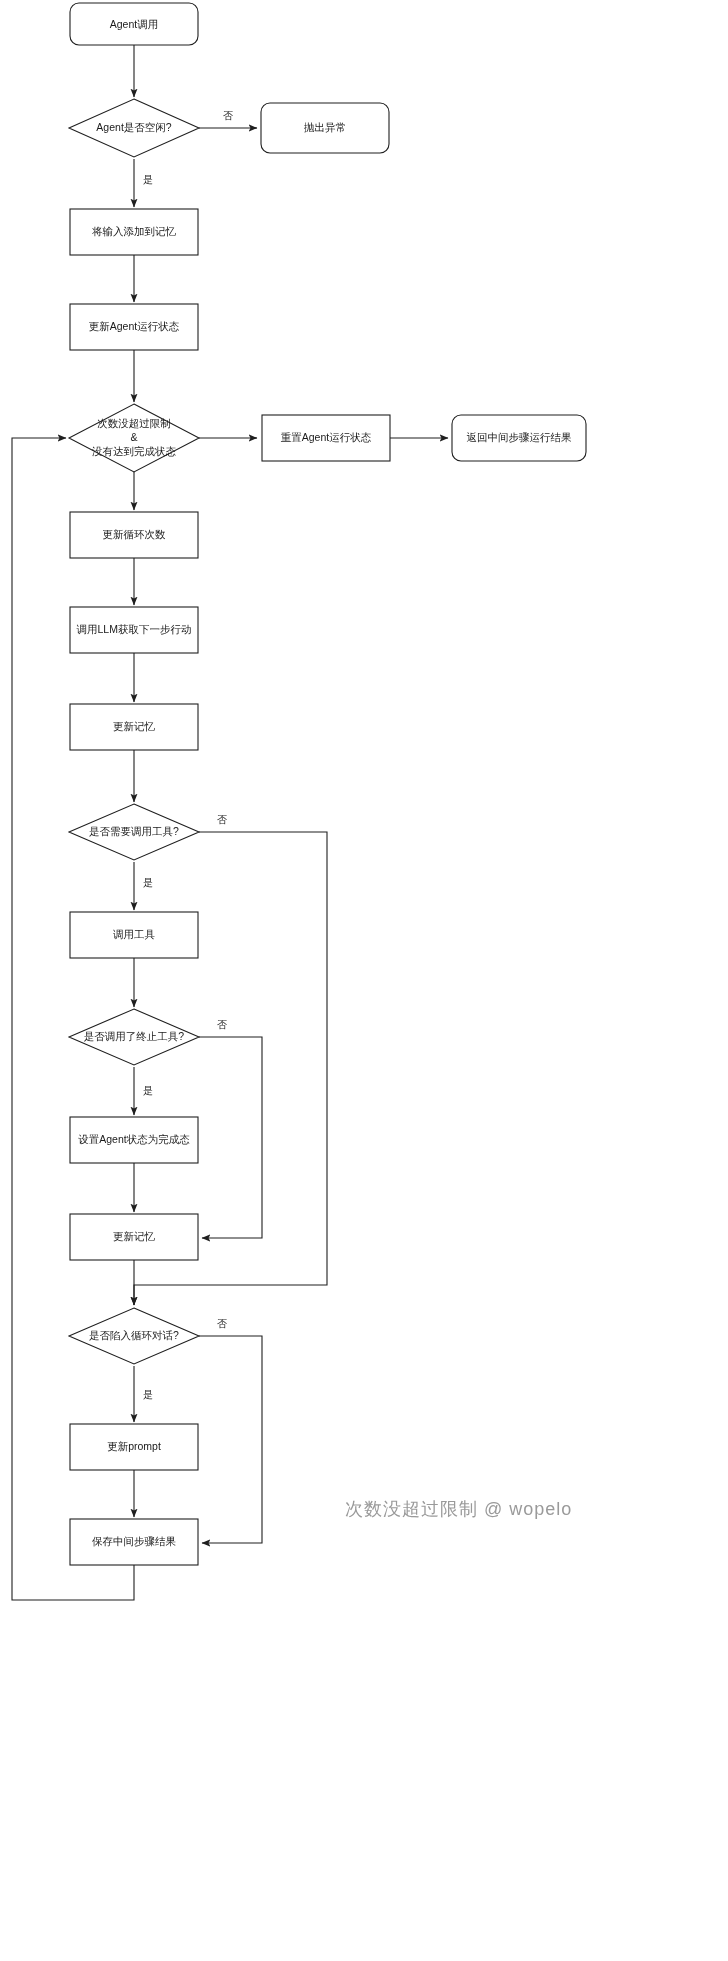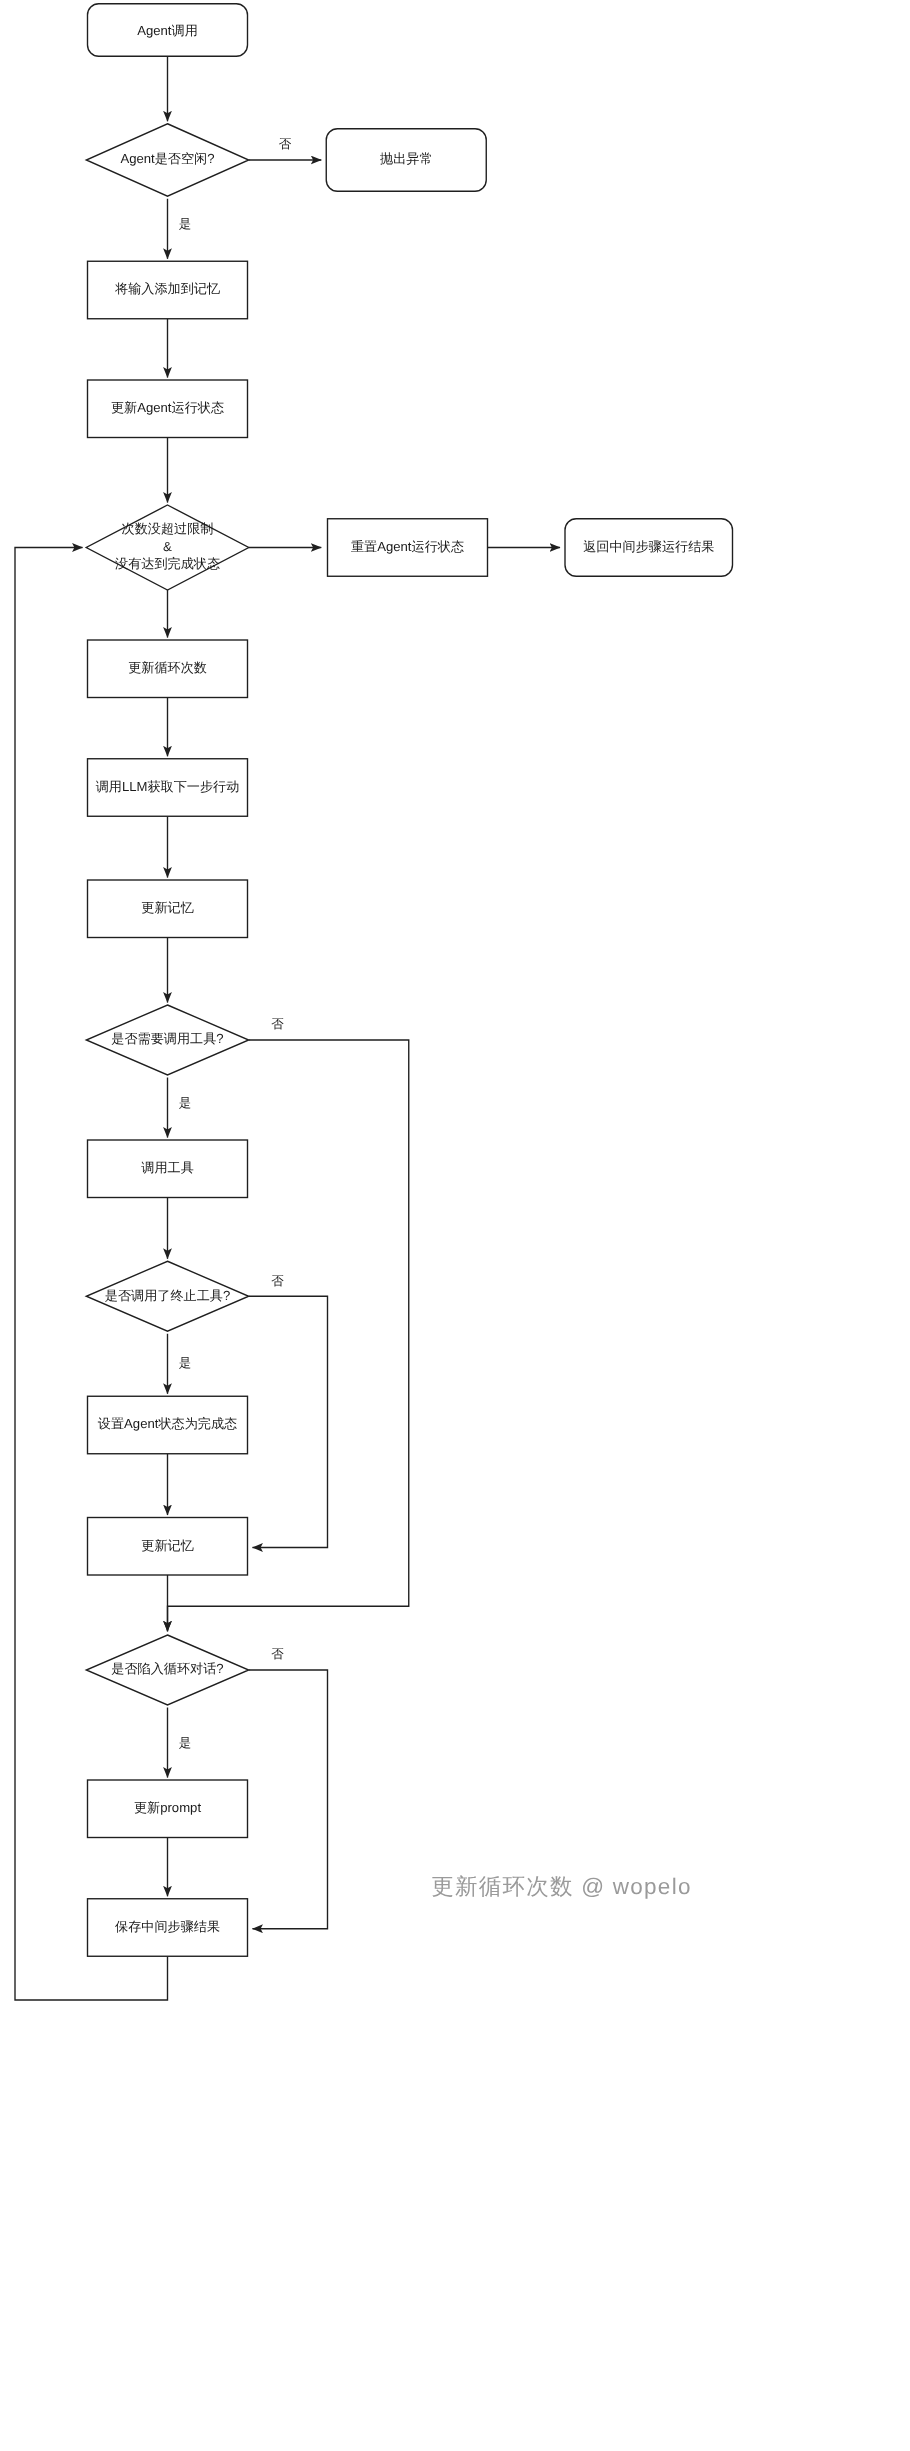--- a/index.html
+++ b/index.html
@@ -154,15 +154,15 @@
     <text class="edgeLabel" x="222" y="1324">否</text>
     <text class="edgeLabel" x="148" y="1395">是</text>
 
     <rect class="shape" x="70" y="1424" width="128" height="46"></rect>
     <text class="nodeText" x="134" y="1447">更新prompt</text>
 
     <rect class="shape" x="70" y="1519" width="128" height="46"></rect>
     <text class="nodeText" x="134" y="1542">保存中间步骤结果</text>
   </svg>
 
-  <div class="watermark" style="left:345px;top:1497px;">更新循环次数 @ wopelo</div>
+  <div class="watermark" style="left:345px;top:1497px;">次数没超过限制 @ wopelo</div>
 
 </div>
 
 </body></html>

